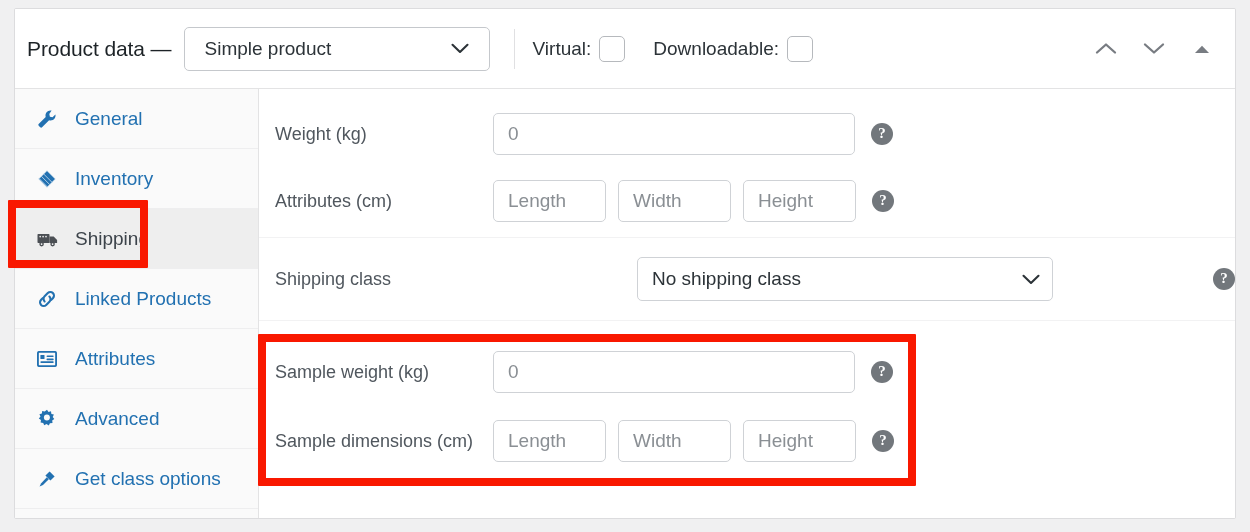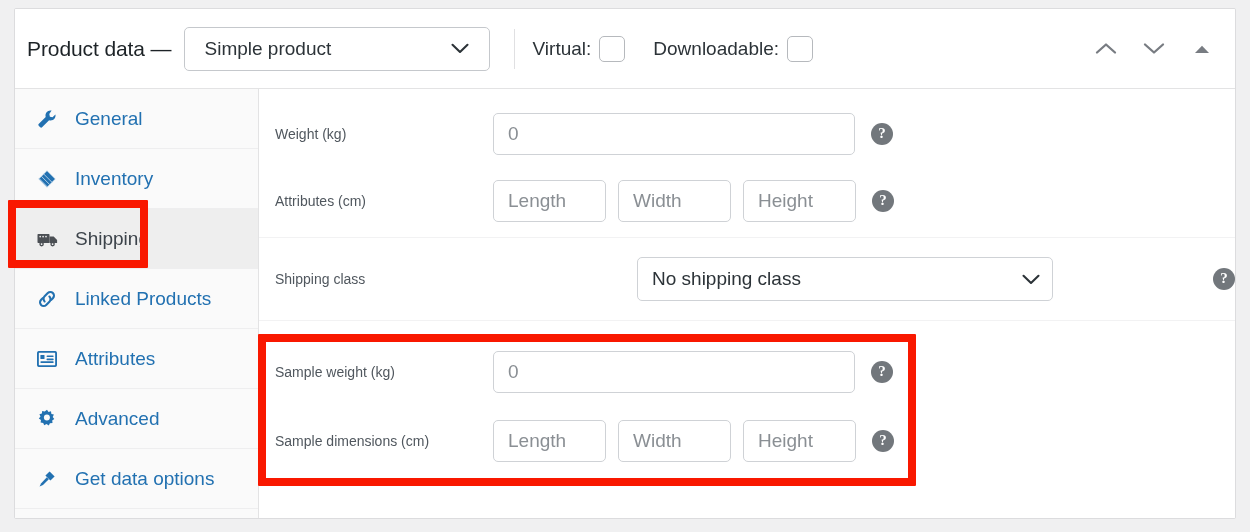--- a/index.html
+++ b/index.html
@@ -171,21 +171,21 @@
   }
   .form-row {
     display: flex;
     align-items: center;
     padding-left: 16px;
     min-height: 54px;
   }
   .row-label {
     width: 218px;
     flex: none;
-    font-size: 14px;
+    font-size: 18px;
     color: #50575e;
     white-space: nowrap;
   }
   .inputs-wrap {
     display: flex;
     align-items: center;
     gap: 12px;
   }
   .txt-input {
     height: 42px;
@@ -379,21 +379,21 @@
         <span class="nav-label">Advanced</span>
       </div>
 
       <div class="nav-item">
         <span class="nav-icon">
           <svg viewBox="0 0 20 20" width="20" height="20">
             <path d="M12.6 2.4 L17.6 7.4 L13.4 11.6 L8.4 6.6 Z" fill="#2271b1"></path>
             <path d="M9.8 8.2 L11.8 10.2 L6.0 16.0 L2.6 17.6 L4.2 14.2 Z" fill="#2271b1"></path>
           </svg>
         </span>
-        <span class="nav-label">Get data options</span>
+        <span class="nav-label">Get class options</span>
       </div>
 
       <div id="sidebar-filler"></div>
     </div>
 
     <div id="panel-content">
 
       <div class="field-group" style="padding-top:14px;">
 
         <div class="form-row" style="min-height:62px;">

